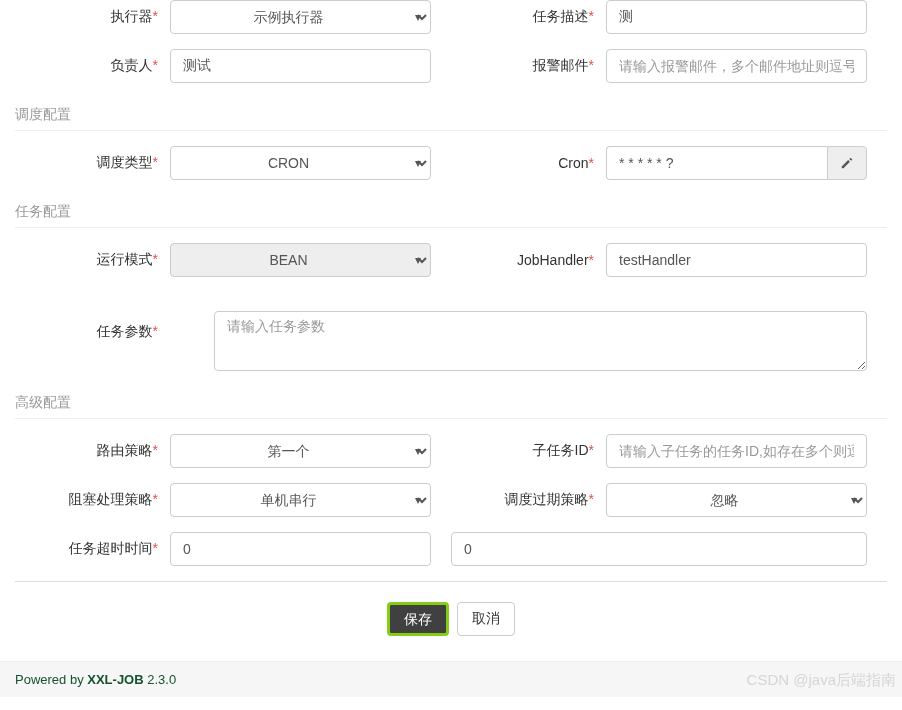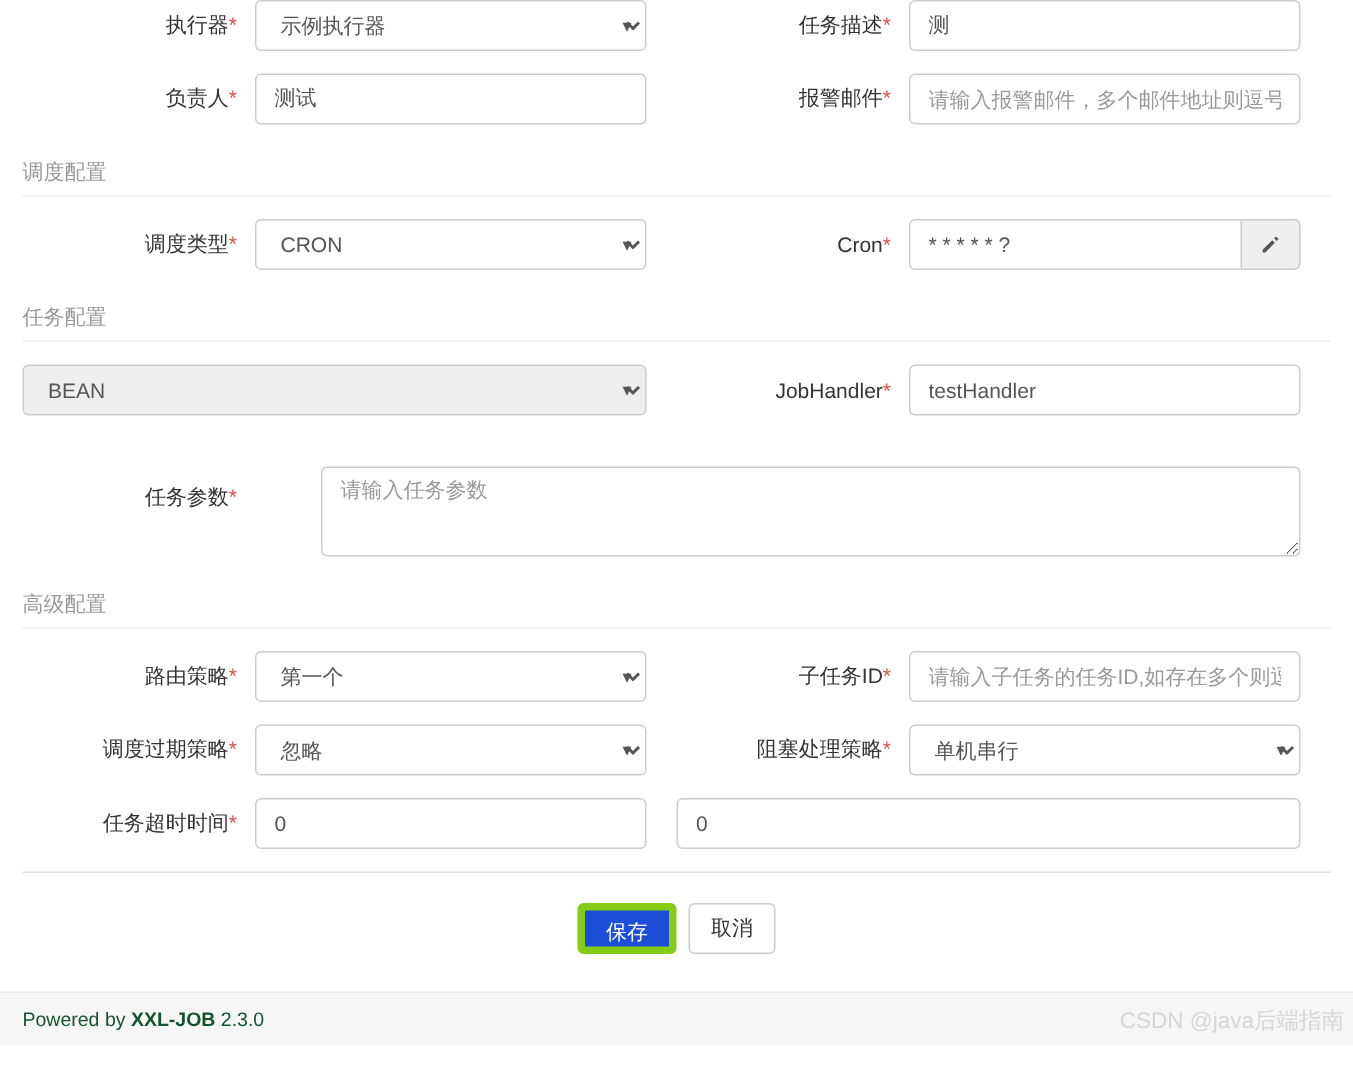--- a/index.html
+++ b/index.html
@@ -8,31 +8,31 @@
     .section-title { color: #999; font-size: 14px; border-bottom: 1px solid #eee; padding: 8px 0 6px; margin-bottom: 15px; }
     .form-row { display: flex; margin-bottom: 15px; }
     .form-group { display: flex; align-items: center; width: 50%; }
     .form-group.full { width: 100%; gap: 44px; }
     .form-label { width: 155px; text-align: right; padding-right: 12px; color: #333; font-weight: normal; }
     .form-label .req { color: #d9534f; }
     .form-control { flex: 1; height: 34px; padding: 6px 12px; border: 1px solid #ccc; border-radius: 4px; background: #fff; font-size: 14px; color: #555; }
     .sel-wrap { position: relative; flex: 1; display: flex; }
     .sel-wrap::after { content: "▾"; position: absolute; right: 10px; top: 50%; transform: translateY(-50%); color: #555; font-size: 12px; pointer-events: none; }
     .sel-wrap .form-control { width: 100%; }
-    select.form-control { padding-right: 24px; }
+    select.form-control { padding-right: 24px; text-align: center; }
     textarea.form-control { height: 60px; resize: vertical; margin-top: 19px; }
     .disabled-bg { background: #eee; }
     .input-group { display: flex; flex: 1; }
     .input-group .form-control { border-top-right-radius: 0; border-bottom-right-radius: 0; border-right: none; }
     .addon { display: flex; align-items: center; justify-content: center; width: 40px; height: 34px; background: #eee; border: 1px solid #ccc; border-top-right-radius: 4px; border-bottom-right-radius: 4px; cursor: pointer; }
     .right-pad { padding-right: 20px; }
     hr.divider { border: 0; border-top: 1px solid #ddd; margin: 12px 0 20px; }
     .btn-row { display: flex; justify-content: center; gap: 8px; margin-bottom: 25px; }
     .btn { height: 34px; padding: 6px 14px; border-radius: 4px; font-size: 14px; cursor: pointer; }
-    .btn-primary { background: #1d4ed8; border: 5px solid #84cc16; color: #fff; }
+    .btn-primary { background: #404040; border: 3px solid #84cc16; color: #fff; }
     .btn-default { background: #fff; border: 1px solid #ccc; color: #333; }
     .footer { background: #f6f6f6; padding: 10px 15px; font-size: 13px; color: #14532d; border-top: 1px solid #eee; }
     .watermark { position: fixed; right: 6px; bottom: 20px; color: #d0d0d0; font-size: 15px; opacity: 0.85; pointer-events: none; text-align: center; }
     input::placeholder, textarea::placeholder { color: #999; }
   </style>
 </head>
 <body>
 
 <div class="container">
 
@@ -83,20 +83,21 @@
             </svg>
         </div>
       </div>
     </div>
   </div>
 
   <div class="section-title">任务配置</div>
 
   <div class="form-row">
     <div class="form-group right-pad">
+      <label class="form-label"><span>运行模式</span><span class="req">*</span></label>
       <div class="sel-wrap">
         <select class="form-control disabled-bg">
           <option>BEAN</option>
         </select>
       </div>
     </div>
     <div class="form-group right-pad">
       <label class="form-label"><span>JobHandler</span><span class="req">*</span></label>
       <input class="form-control" type="text" value="testHandler" style="">
     </div>
@@ -121,32 +122,32 @@
       </div>
     </div>
     <div class="form-group right-pad">
       <label class="form-label"><span>子任务ID</span><span class="req">*</span></label>
       <input class="form-control" type="text" placeholder="请输入子任务的任务ID,如存在多个则逗" style="">
     </div>
   </div>
 
   <div class="form-row">
     <div class="form-group right-pad">
+      <label class="form-label"><span>阻塞处理策略</span><span class="req">*</span></label>
+      <div class="sel-wrap">
+        <select class="form-control">
+          <option>单机串行</option>
+        </select>
+      </div>
+    </div>
+    <div class="form-group right-pad">
       <label class="form-label"><span>调度过期策略</span><span class="req">*</span></label>
       <div class="sel-wrap">
         <select class="form-control">
           <option>忽略</option>
-        </select>
-      </div>
-    </div>
-    <div class="form-group right-pad">
-      <label class="form-label"><span>阻塞处理策略</span><span class="req">*</span></label>
-      <div class="sel-wrap">
-        <select class="form-control">
-          <option>单机串行</option>
         </select>
       </div>
     </div>
   </div>
 
   <div class="form-row">
     <div class="form-group right-pad">
       <label class="form-label"><span>任务超时时间</span><span class="req">*</span></label>
       <input class="form-control" type="text" value="0" style="">
     </div>

